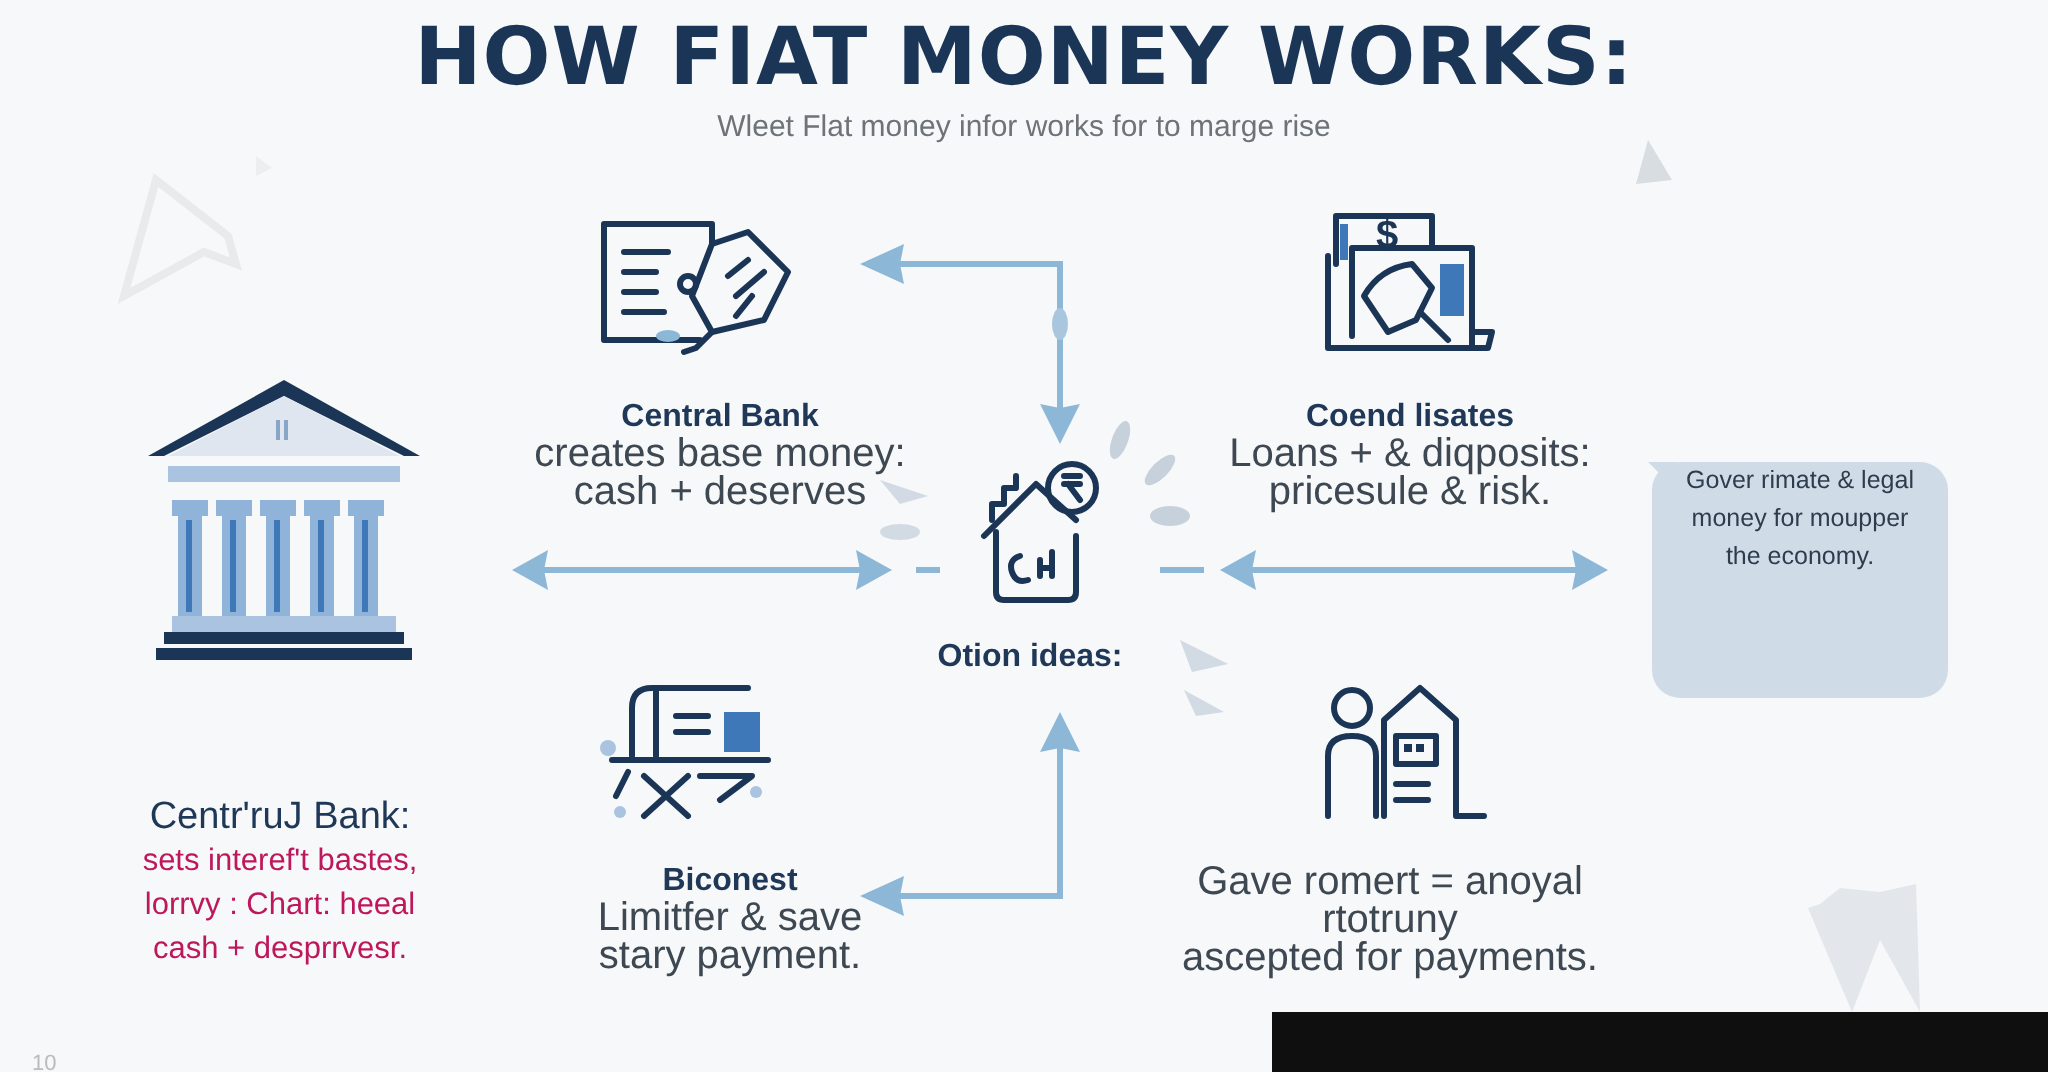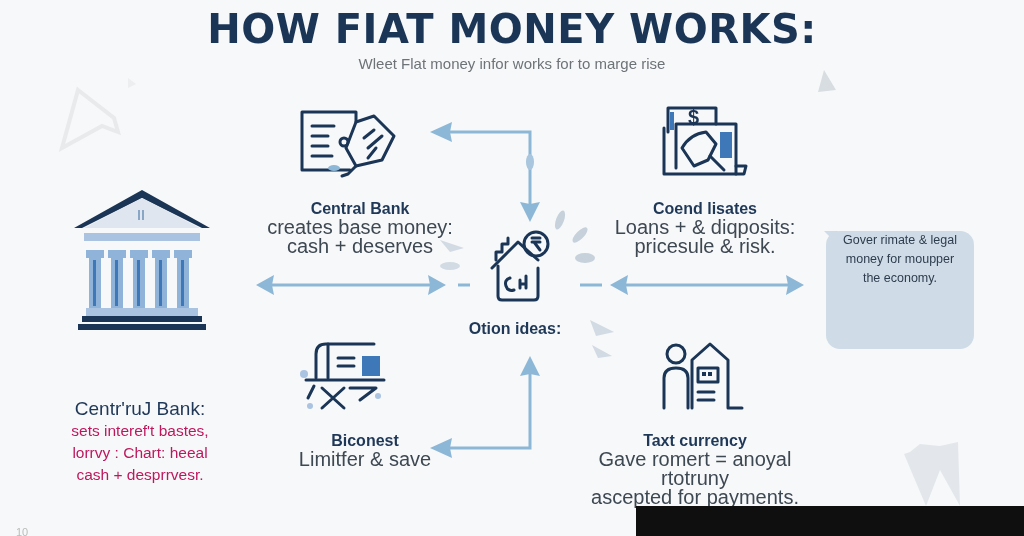--- a/index.html
+++ b/index.html
@@ -164,35 +164,35 @@
     <path d="M22,48 L44,68 M44,48 L22,68 M50,48 L76,48 L60,60"></path>
   </g>
   <rect x="62" y="16" width="18" height="20" fill="#3f78b8"></rect>
   <circle cx="4" cy="34" r="4" fill="#a9c3e0"></circle>
     <circle cx="78" cy="56" r="3" fill="#a9c3e0"></circle>
     <circle cx="10" cy="66" r="3" fill="#a9c3e0"></circle>
 </svg>
 <div class="abs" style="left:265px;top:432px;width:200px;">
   <div class="node-title">Biconest</div>
   <div class="node-desc">Limitfer &amp; save</div>
+  <div class="node-desc">stary payment.</div>
 </div>
 
 <svg style="left:658px;top:340px;" width="100" height="76">
   <g fill="none" stroke="#1b3556" stroke-width="3" stroke-linejoin="round" stroke-linecap="round">
     <circle cx="18" cy="14" r="9"></circle>
     <path d="M6,68 L6,38 Q6,28 18,28 Q30,28 30,38 L30,68"></path>
     <path d="M34,68 L34,20 L52,4 L70,20 L70,68 L84,68"></path>
     <path d="M40,28 L60,28 L60,42 L40,42 Z"></path>
     <path d="M40,52 L56,52 M40,60 L56,60"></path>
   </g>
   <rect x="44" y="32" width="4" height="4" fill="#1b3556"></rect>
     <rect x="50" y="32" width="4" height="4" fill="#1b3556"></rect>
 </svg>
 <div class="abs" style="left:580px;top:432px;width:230px;">
-  <div class="node-title">Taxt currency</div>
   <div class="node-desc">Gave romert = anoyal rtotruny</div>
   <div class="node-desc">ascepted for payments.</div>
 </div>
 
 <svg style="left:818px;top:229px;" width="20" height="20">
   <path d="M6,2 L20,2 L20,16 Z" fill="#cfdbe7"></path>
 </svg>
 <div class="abs bubble">
   <div class="bubble-desc">Gover rimate &amp; legal</div>
   <div class="bubble-desc">money for moupper</div>

